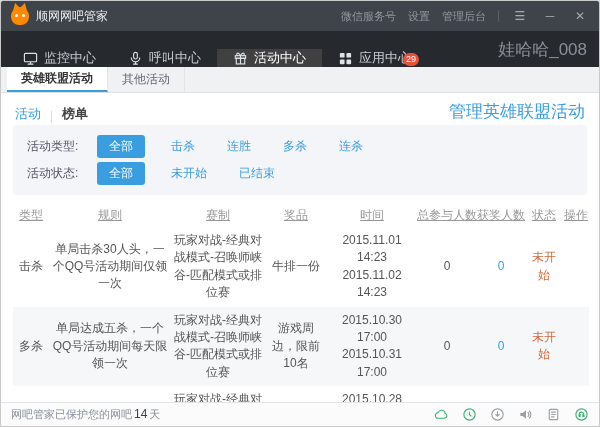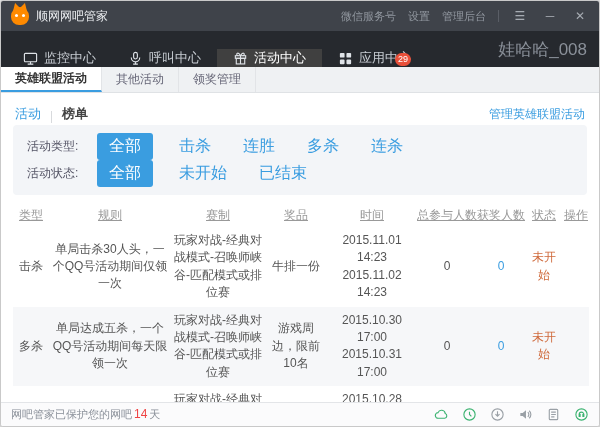--- a/index.html
+++ b/index.html
@@ -21,51 +21,51 @@
   .app-title { color:#eceef1; font-size:12px; }
   .titlebar-right { margin-left:auto; display:flex; align-items:center; gap:12px; }
   .tb-link { color:#9298a0; font-size:11px; cursor:pointer; }
   .tb-sep { width:1px; height:12px; background:#5a5e66; }
   .win-ctrl { color:#a6abb2; font-size:12px; width:18px; text-align:center; cursor:pointer; line-height:18px; }
   
   .navbar { height: 36px; background:#26292e; display:flex; align-items:flex-end; padding-left:6px; }
   .nav-item { display:flex; align-items:center; gap:6px; padding:0 16px; color:#c7ccd2; font-size:13px; cursor:pointer; position:relative; }
   .nav-item.active { background:#404040; color:#fff; }
   .nav-item svg { width:15px; height:15px; color:#dfe3e8; }
-  .nav-badge { position:absolute; top:4px; right:16px; min-width:16px; height:13px; line-height:13px; background:#e8503a; color:#fff; font-size:9px; border-radius:8px; text-align:center; padding:0 3px; }
+  .nav-badge { position:absolute; top:4px; right:8px; min-width:16px; height:13px; line-height:13px; background:#e8503a; color:#fff; font-size:9px; border-radius:8px; text-align:center; padding:0 3px; }
   .nav-user { margin-left:auto; align-self:center; color:#8a9099; font-size:17px; padding-right:12px; }
   
   .tabbar { height:26px; background:#eff1f3; border-bottom:1px solid #dfe2e5; display:flex; }
   .tab { padding:0 14px; line-height:25px; font-size:12px; color:#667; border-right:1px solid #e2e4e7; cursor:pointer; }
-  .tab.active { background:#fff; color:#333; font-weight:bold; border-bottom:2px solid #3a9de0; line-height:23px; }
+  .tab.active { background:#fff; color:#333; font-weight:bold; border-bottom:2px solid #3a9de0; line-height:23px;margin-left:6px; }
   
   .subnav { height:30px; display:flex; align-items:flex-end; padding:0 14px; }
   .subnav-item { font-size:13px; cursor:pointer; color:#666; }
   .subnav-item.active { color:#3a9de0; }
   .subnav-item.second { color:#444; font-weight:bold; }
   .sn-sep { width:1px; height:12px; background:#d8dadd; margin:0 10px; }
-  .manage-link { margin-left:auto; color:#3a9de0; font-size:12px; cursor:pointer; }
+  .manage-link { margin-left:auto; color:#3a9de0; font-size:17px; cursor:pointer; }
   
   .filterbox { margin:2px 12px 8px; background:#f3f5f8; border-radius:4px; padding:8px 14px; }
   .filter-row { display:flex; align-items:center; height:27px; }
   .filter-label { color:#556; font-size:12px; width:70px; flex:none; }
-  .filter-opt { font-size:16px; color:#3a9de0; margin-right:20px; cursor:pointer; padding:3px 6px; border-radius:3px; }
+  .filter-opt { font-size:12px; color:#3a9de0; margin-right:20px; cursor:pointer; padding:3px 6px; border-radius:3px; }
   .filter-opt.selected { background:#3a9de0; color:#fff; padding:3px 12px; }
   
   .table-wrap { padding:0 12px; }
   table { width:100%; border-collapse:collapse; table-layout:fixed; }
   th { font-size:12px; color:#999; font-weight:normal; height:24px; text-align:center;text-decoration:underline; }
   td { font-size:12px; color:#555; text-align:center; vertical-align:middle; padding:5px 3px; line-height:1.45; }
   tr.data-row:nth-child(even) { background:#f6f7f9; }
   .winners-link { color:#3a9de0; cursor:pointer; }
   .status-cell { color:#cf6a3c; }
   
   .statusbar { position:absolute; left:0; right:0; bottom:0; height:24px; background:#fbfbfc; border-top:1px solid #e3e5e8; display:flex; align-items:center; padding:0 10px; }
   .sb-text { font-size:11px; color:#8a9099; }
-  .sb-days { color:#ef4444; font-size:12px; padding:0 2px; }
+  .sb-days { color:#404040; font-size:12px; padding:0 2px; }
   .sb-icons { margin-left:auto; display:flex; align-items:center; gap:13px; }
   .sb-icons svg { width:15px; height:15px; cursor:pointer; }
   .ic-green { color:#3cb371; } .ic-gray { color:#9aa0a6; }
 </style>
 </head>
 <body>
 
 <div class="window">
 
   <div class="titlebar">
@@ -117,21 +117,20 @@
         </svg>
       <span>应用中心</span>
       <span class="nav-badge">29</span>
     </div>
     <div class="nav-user">娃哈哈_008</div>
   </div>
 
   <div class="tabbar">
     <div class="tab active">英雄联盟活动</div>
     <div class="tab">其他活动</div>
-    <div class="tab">领奖管理</div>
   </div>
 
   <div class="subnav">
     <span class="subnav-item active">活动</span>
     <span class="sn-sep"></span>
     <span class="subnav-item second">榜单</span>
     <span class="manage-link">管理英雄联盟活动</span>
   </div>
 
   <div class="filterbox">

